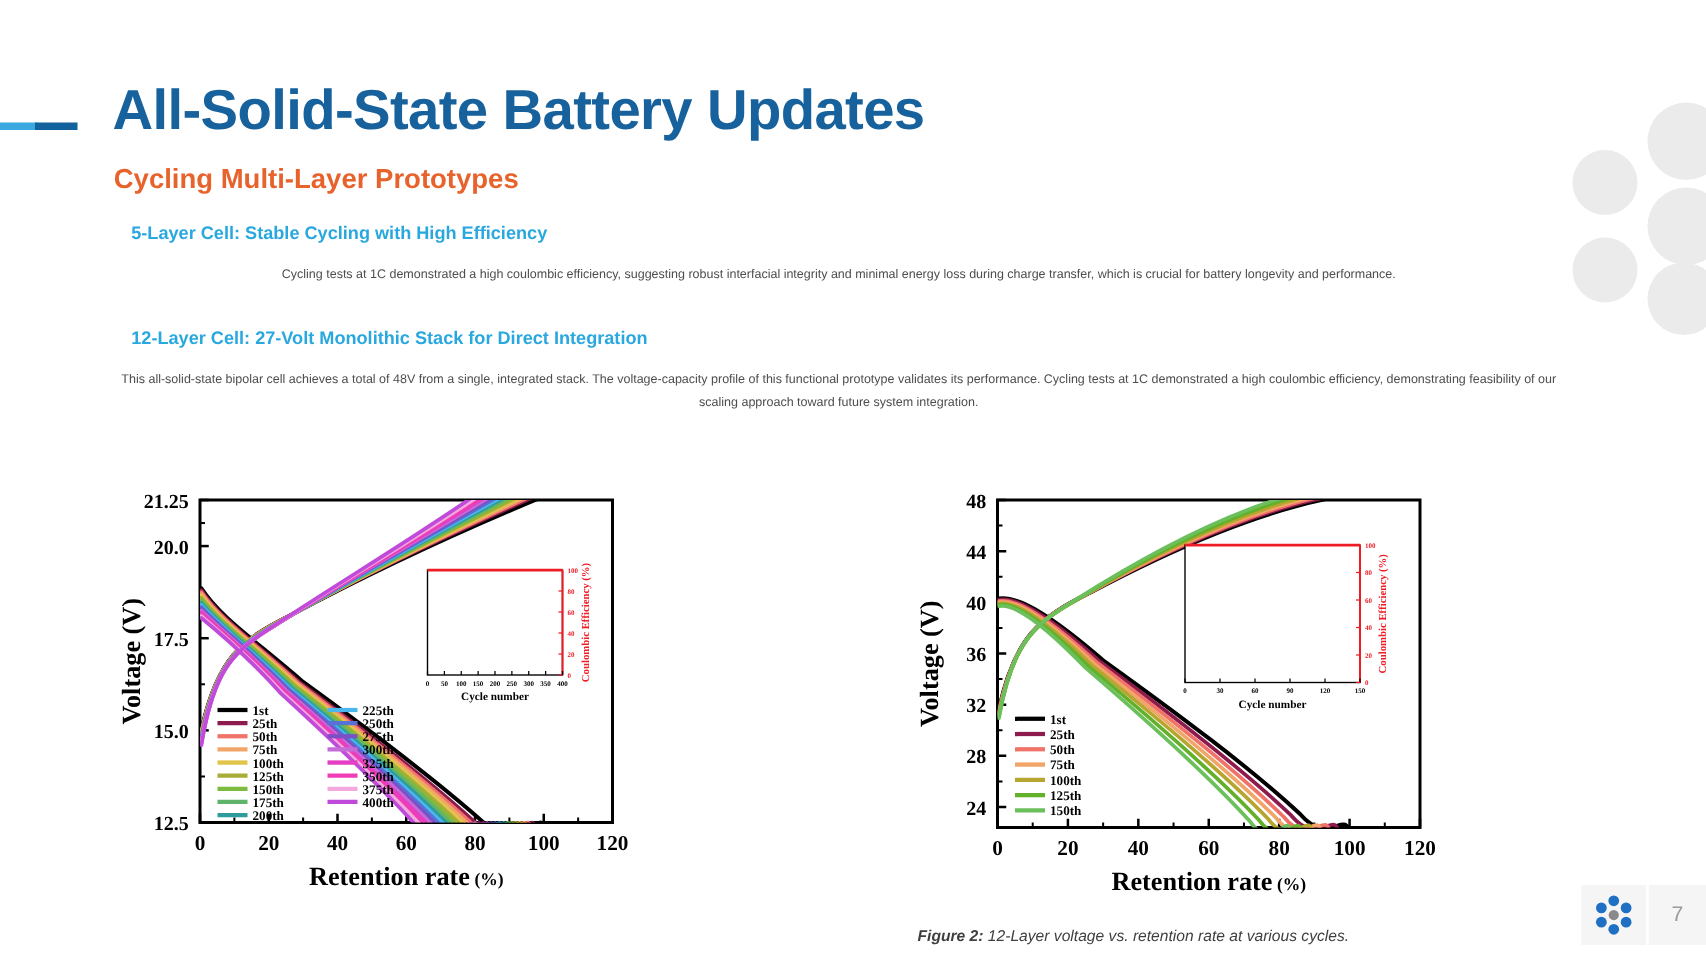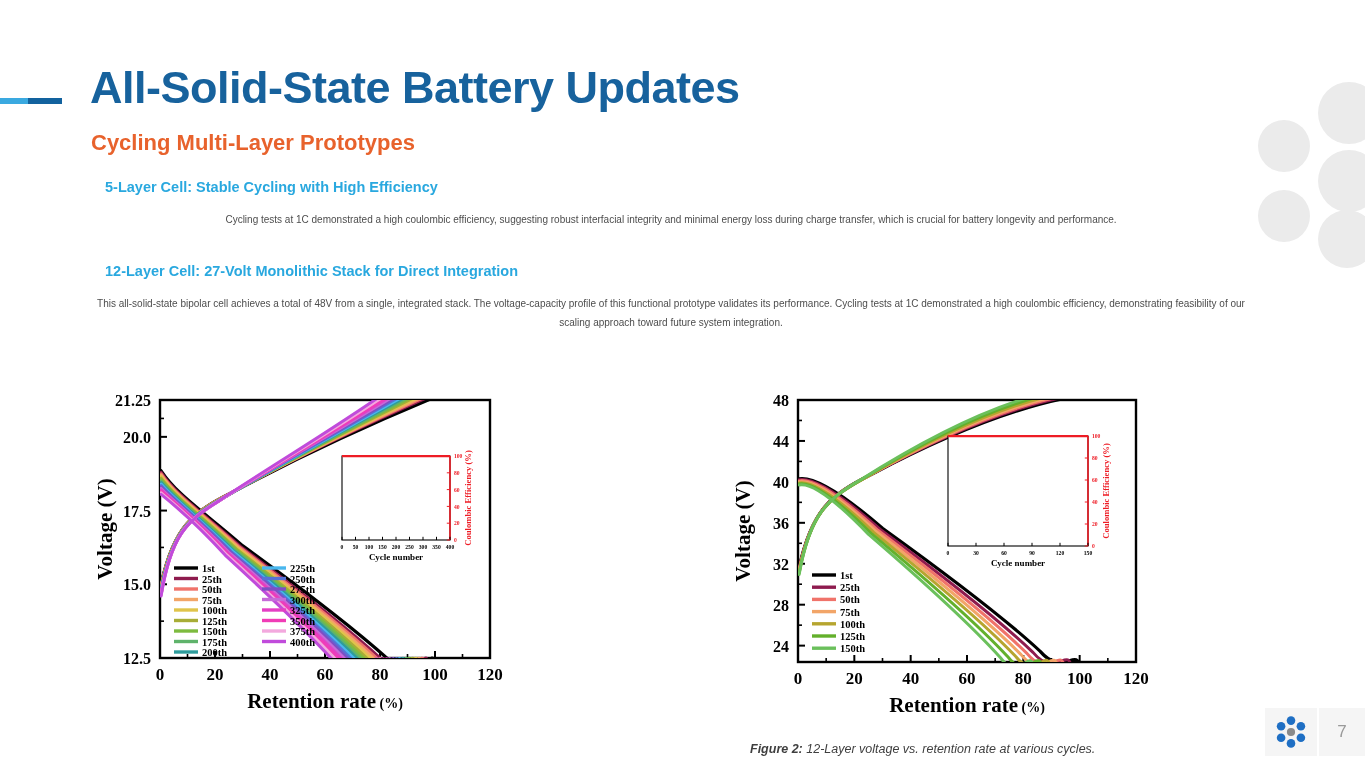--- a/index.html
+++ b/index.html
@@ -65,21 +65,21 @@
   #figure-1 { left: 92px;  top: 378px; width: 420px; height: 390px; }
   #figure-2 { left: 730px; top: 378px; width: 430px; height: 390px; }
 
   .chart-svg { display: block; }
 
   .figure-caption {
     position: absolute; bottom: 12px;
     font-size: 12.5px; font-style: italic; color: #3f3f3f; white-space: nowrap;
   }
   #caption-1 { left: 8px; }
-  #caption-2 { left: 20px; text-align: right; }
+  #caption-2 { left: 4px; text-align: right; }
   .figure-caption b { font-style: italic; font-weight: bold; }
 
   
   #footer-logo {
     position: absolute; right: 48px; bottom: 12px;
     width: 52px; height: 48px; background: #F5F5F5;
     display: flex; align-items: center; justify-content: center;
   }
   #page-number {
     position: absolute; right: 0px; bottom: 12px;

